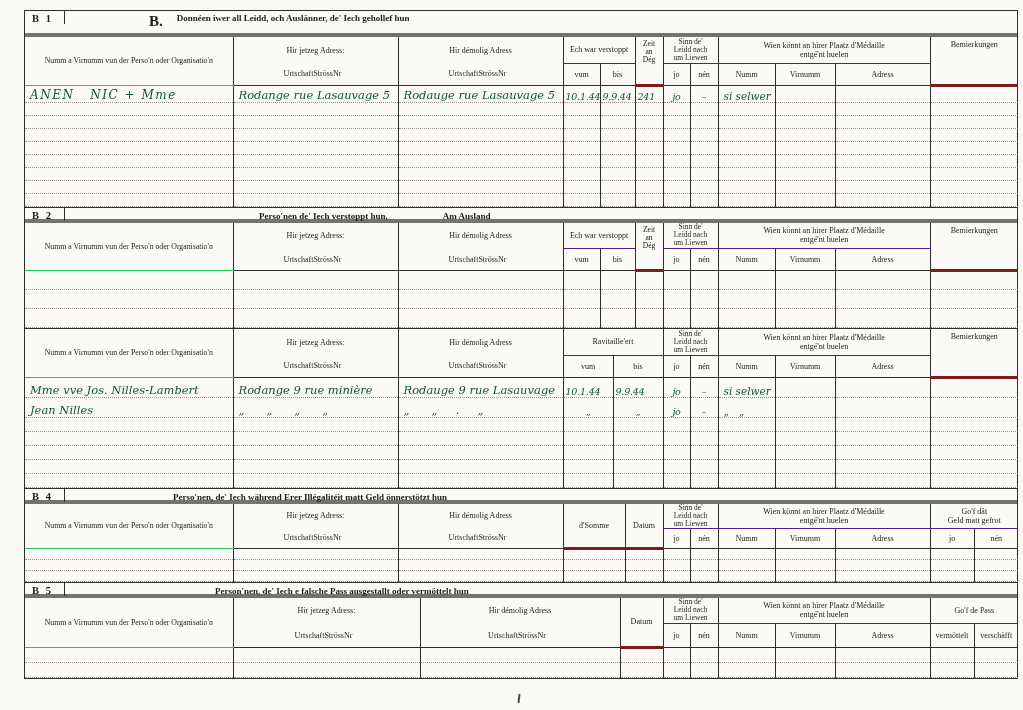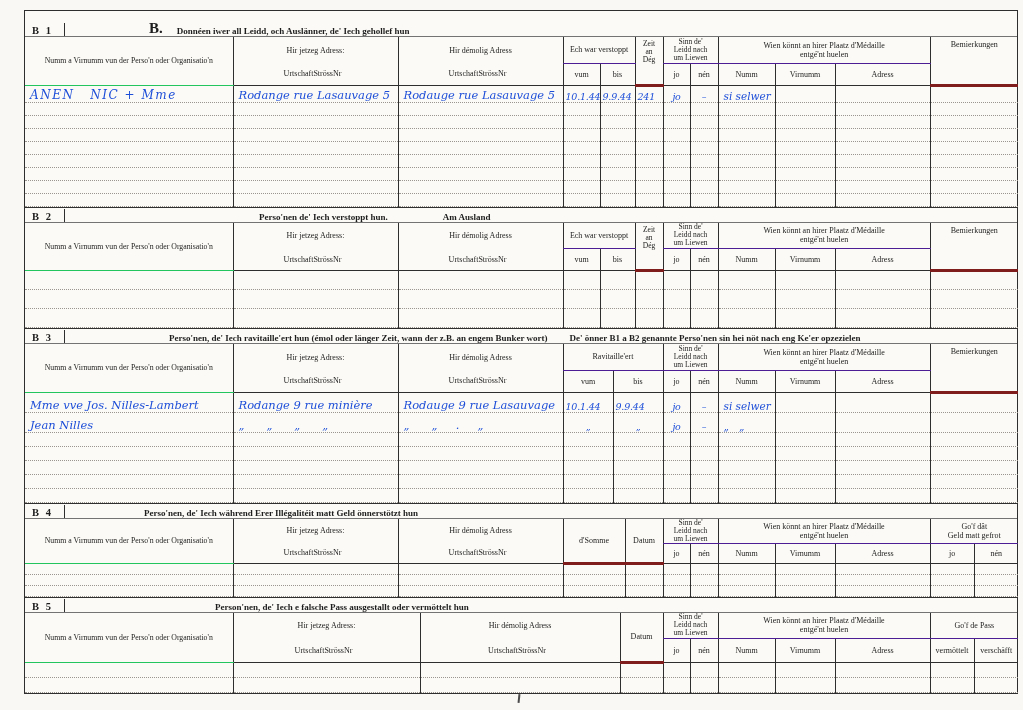--- a/index.html
+++ b/index.html
@@ -1,31 +1,31 @@
 <!DOCTYPE html>
 <html><head>
 <meta charset="utf-8">
 <style>
   *{box-sizing:border-box}
   html,body{margin:0;padding:0}
   body{width:1023px;height:710px;background:#dedcd6;font-family:"Liberation Serif",serif;color:#1d1d1d;position:relative;overflow:hidden}
   .paper{position:absolute;inset:0;background:#f9f8f4}
   .form{position:absolute;left:24px;top:10px;width:994px;background:#fbfaf6;border:1px solid #2e2e2e}
   .section+.section{border-top:1px solid #2e2e2e}
-  .titlebar{display:flex;align-items:flex-end;border-bottom:1px solid #737373}
+  .titlebar{display:flex;align-items:flex-start;border-bottom:4px solid #737373}
   .tb-b1{height:26px}
   .tb-sm{height:15px}
   .btag{flex:0 0 40px;border-right:1px solid #2e2e2e;font-weight:bold;font-size:10.5px;letter-spacing:2px;padding:2px 0 0 7px}
   .bletter{font-size:15px;font-weight:bold;margin-left:84px;line-height:15px;padding-top:3px}
   .titles{margin-left:14px;padding-top:2px;font-weight:bold;font-size:9px;line-height:10.5px;white-space:nowrap}
   .place{margin-left:18px}
   .tb-title{font-weight:bold;font-size:9px;padding-top:3px;white-space:nowrap}
   .ml-b2{margin-left:194px}.ml-b2b{margin-left:55px}
   .ml-b3{margin-left:104px}.ml-b3b{margin-left:22px}
-  .ml-b4{margin-left:79px}
+  .ml-b4{margin-left:108px}
   .ml-b5{margin-left:150px}
 
   table{border-collapse:collapse;width:100%;table-layout:fixed}
   th,td{padding:0;margin:0;overflow:hidden}
   th+th,td+td{border-left:1px solid #2e2e2e}
   thead th{font-weight:normal;font-size:8px;text-align:center;vertical-align:middle;line-height:9px}
   .hA th{height:26px}
   .hA4 th{height:24px}
   .hB th{height:22px;border-bottom:1px solid #2e2e2e}
   .hB4 th{height:20px;border-bottom:1px solid #2e2e2e}
@@ -34,21 +34,21 @@
   .rs{border-bottom:3px solid #7f1d1d}
   .grp{border-bottom:1px solid #4c1d95}
   .stack span{display:block;line-height:8px}
   .zeit-h{vertical-align:top;padding-top:3px;font-size:7.5px}
   .alive-h{font-size:7.5px}
   .medal-h span{display:block;line-height:9px}
   .rem-h{vertical-align:top;padding-top:3px}
   .geld-h span{display:block;line-height:9px}
   .subl div{display:flex;justify-content:center;padding:0 16px 0 10px}
   tbody td{border-bottom:1px dotted #9a968f}
-  .hand{font-family:"DejaVu Serif",serif;font-style:italic;color:#1d4ed8;font-size:11.5px;white-space:pre;padding-left:5px;vertical-align:bottom}
+  .hand{font-family:"DejaVu Serif",serif;font-style:italic;color:#14532d;font-size:11.5px;white-space:pre;padding-left:5px;vertical-align:bottom}
   .hand-name{font-size:12px;letter-spacing:1.5px}
   .num{font-size:9.5px;padding-left:2px;letter-spacing:-0.2px}
   .ctr{text-align:center;padding-left:0}
   .sm{font-size:10.5px}
   .s-b1 .hand-row td{height:17px}
   .s-b1 .empty-row td{height:13px}
   .s-b2 .empty-row td{height:19px}
   .s-b3 .hand-row td{height:20px}
   .s-b3 .empty-row td{height:14px}
   .s-b4 .empty-row td{height:11px}
@@ -369,25 +369,20 @@
               <td></td>
               <td></td>
               <td></td>
               <td></td>
             </tr>
           </tbody>
     </table>
   </div>
 
   <div class="section s-b3">
-    <div class="titlebar tb-sm">
-      <span class="btag">B 3</span>
-      <span class="tb-title ml-b3">Perso'nen, de' Iech ravitaille'ert hun (émol oder länger Zeit, wann der z.B. an engem Bunker wort)</span>
-      <span class="tb-title ml-b3b">De' önner B1 a B2 genannte Perso'nen sin hei nöt nach eng Ke'er opzezielen</span>
-    </div>
     <table>
       <colgroup>
         <col style="width:208px">
             <col style="width:165px">
             <col style="width:165px">
             <col style="width:50px">
             <col style="width:50px">
             <col style="width:27px">
             <col style="width:28px">
             <col style="width:57px">

